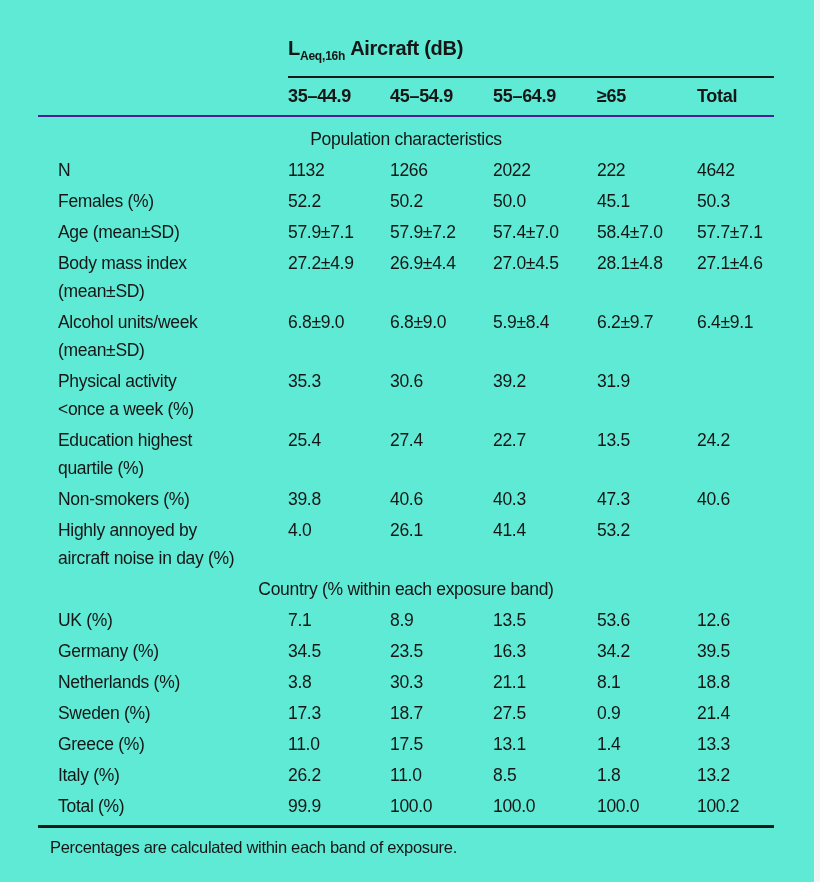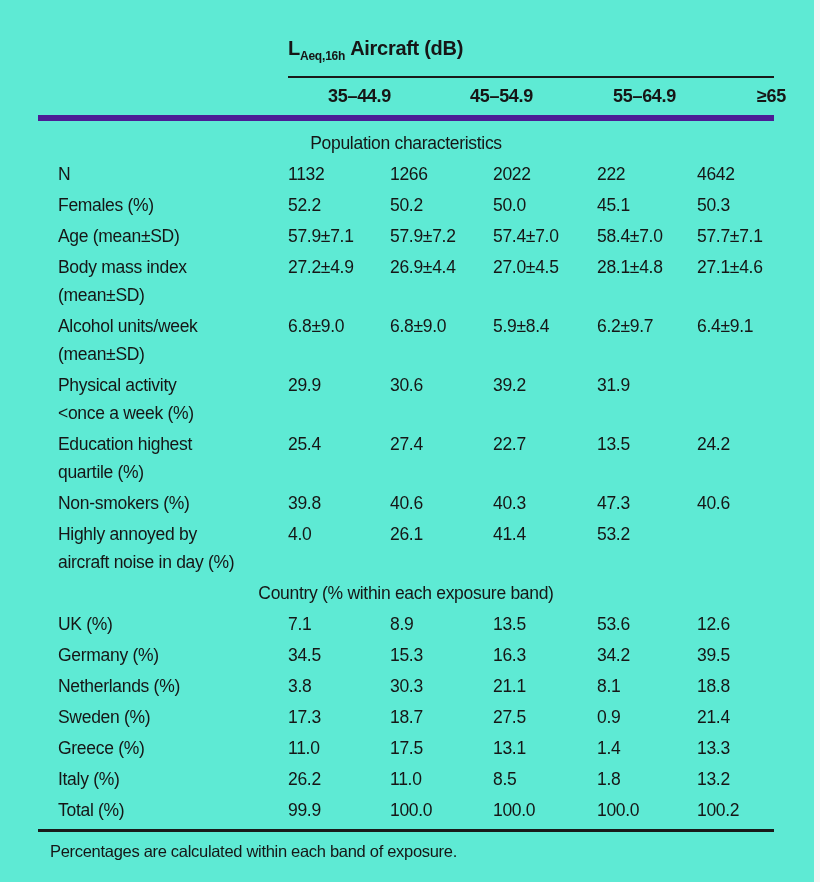--- a/index.html
+++ b/index.html
@@ -37,22 +37,21 @@
     letter-spacing: -0.2px;
   }
   .spanner .rest { margin-left: 5px; }
   .colhead-row {
     display: grid;
     grid-template-columns: 250px 102px 103px 104px 100px 1fr;
     font-weight: 700;
     font-size: 18px;
     line-height: 22px;
     padding: 7px 0 8px 0;
-    border-bottom: 6px solid #4c1d95;
-    gap: 40px;
+    border-bottom: 2px solid #4c1d95;
   }
   
   .tbody {
     padding-top: 5px;
     font-size: 17.5px;
   }
   .row {
     display: grid;
     grid-template-columns: 250px 102px 103px 104px 100px 1fr;
     margin-top: 3px;
@@ -146,21 +145,21 @@
       <div class="cell val">6.8±9.0</div>
       <div class="cell val">6.8±9.0</div>
       <div class="cell val">5.9±8.4</div>
       <div class="cell val">6.2±9.7</div>
       <div class="cell val">6.4±9.1</div>
     </div>
 
     <div class="row">
       <div class="cell label">Physical activity
 &lt;once a week (%)</div>
-      <div class="cell val">29.9</div>
+      <div class="cell val">35.3</div>
       <div class="cell val">30.6</div>
       <div class="cell val">39.2</div>
       <div class="cell val">31.9</div>
     </div>
 
     <div class="row">
       <div class="cell label">Education highest
 quartile (%)</div>
       <div class="cell val">25.4</div>
       <div class="cell val">27.4</div>
@@ -194,21 +193,21 @@
       <div class="cell val">7.1</div>
       <div class="cell val">8.9</div>
       <div class="cell val">13.5</div>
       <div class="cell val">53.6</div>
       <div class="cell val">12.6</div>
     </div>
 
     <div class="row">
       <div class="cell label">Germany (%)</div>
       <div class="cell val">34.5</div>
-      <div class="cell val">15.3</div>
+      <div class="cell val">23.5</div>
       <div class="cell val">16.3</div>
       <div class="cell val">34.2</div>
       <div class="cell val">39.5</div>
     </div>
 
     <div class="row">
       <div class="cell label">Netherlands (%)</div>
       <div class="cell val">3.8</div>
       <div class="cell val">30.3</div>
       <div class="cell val">21.1</div>

